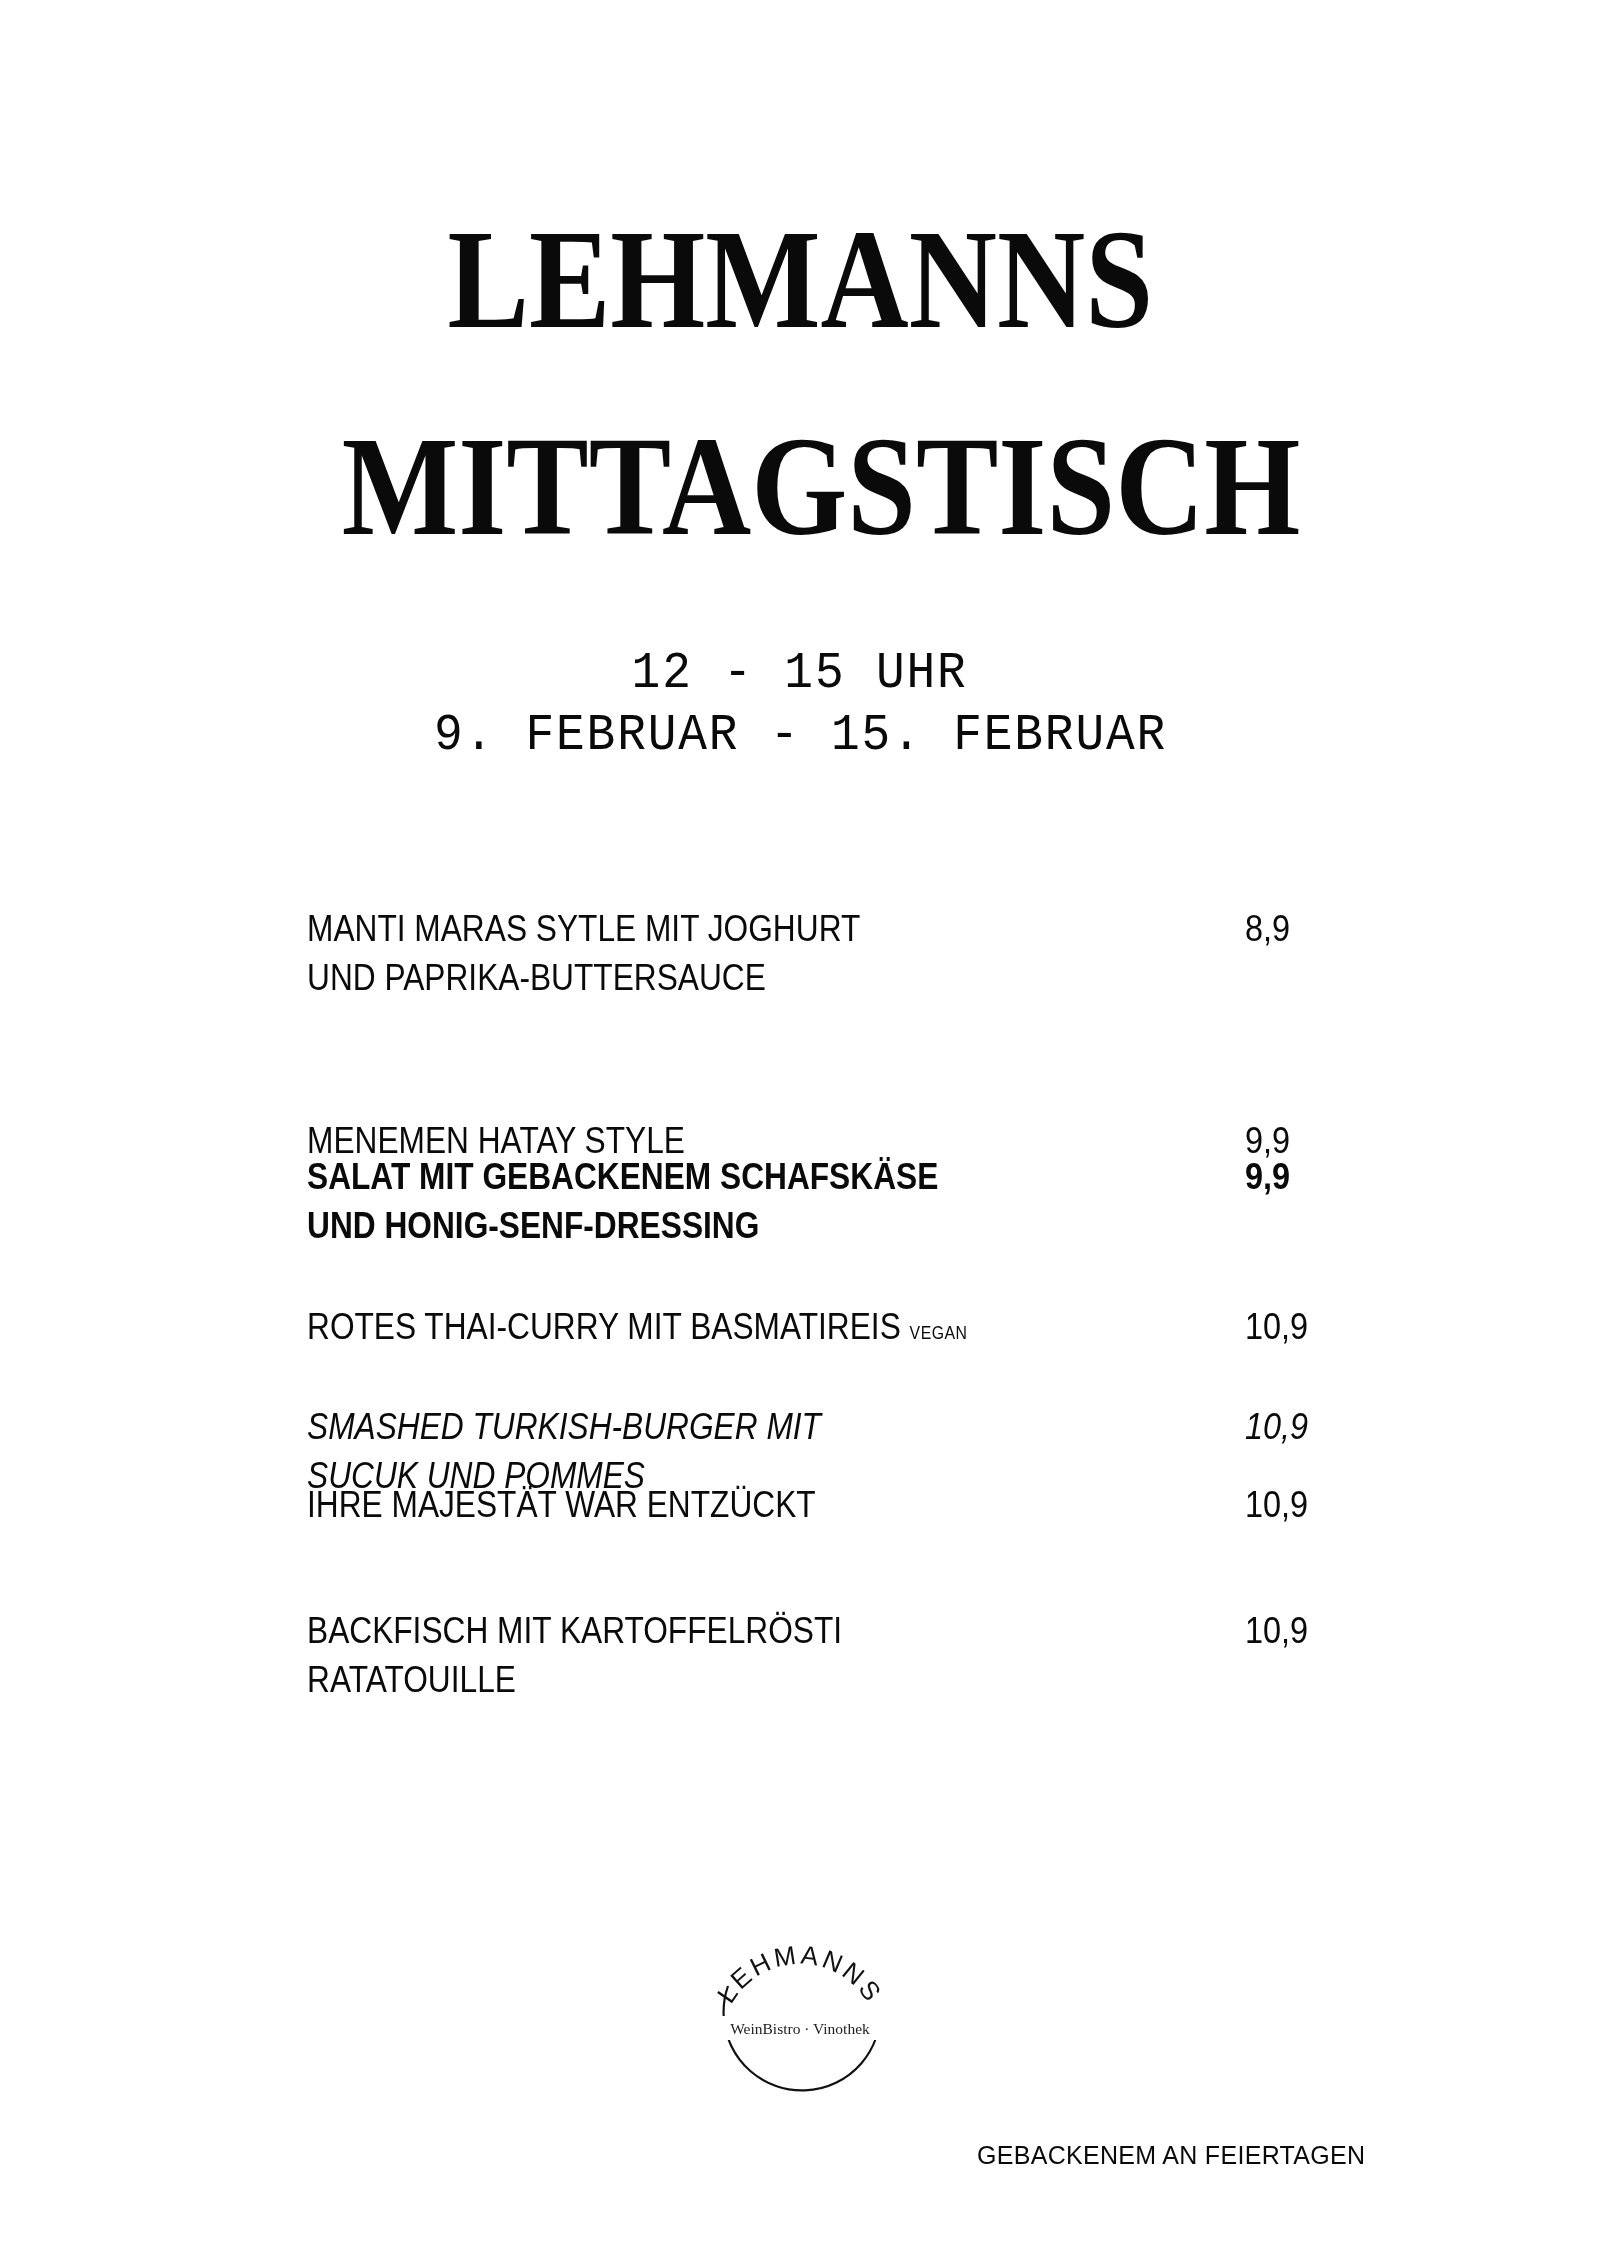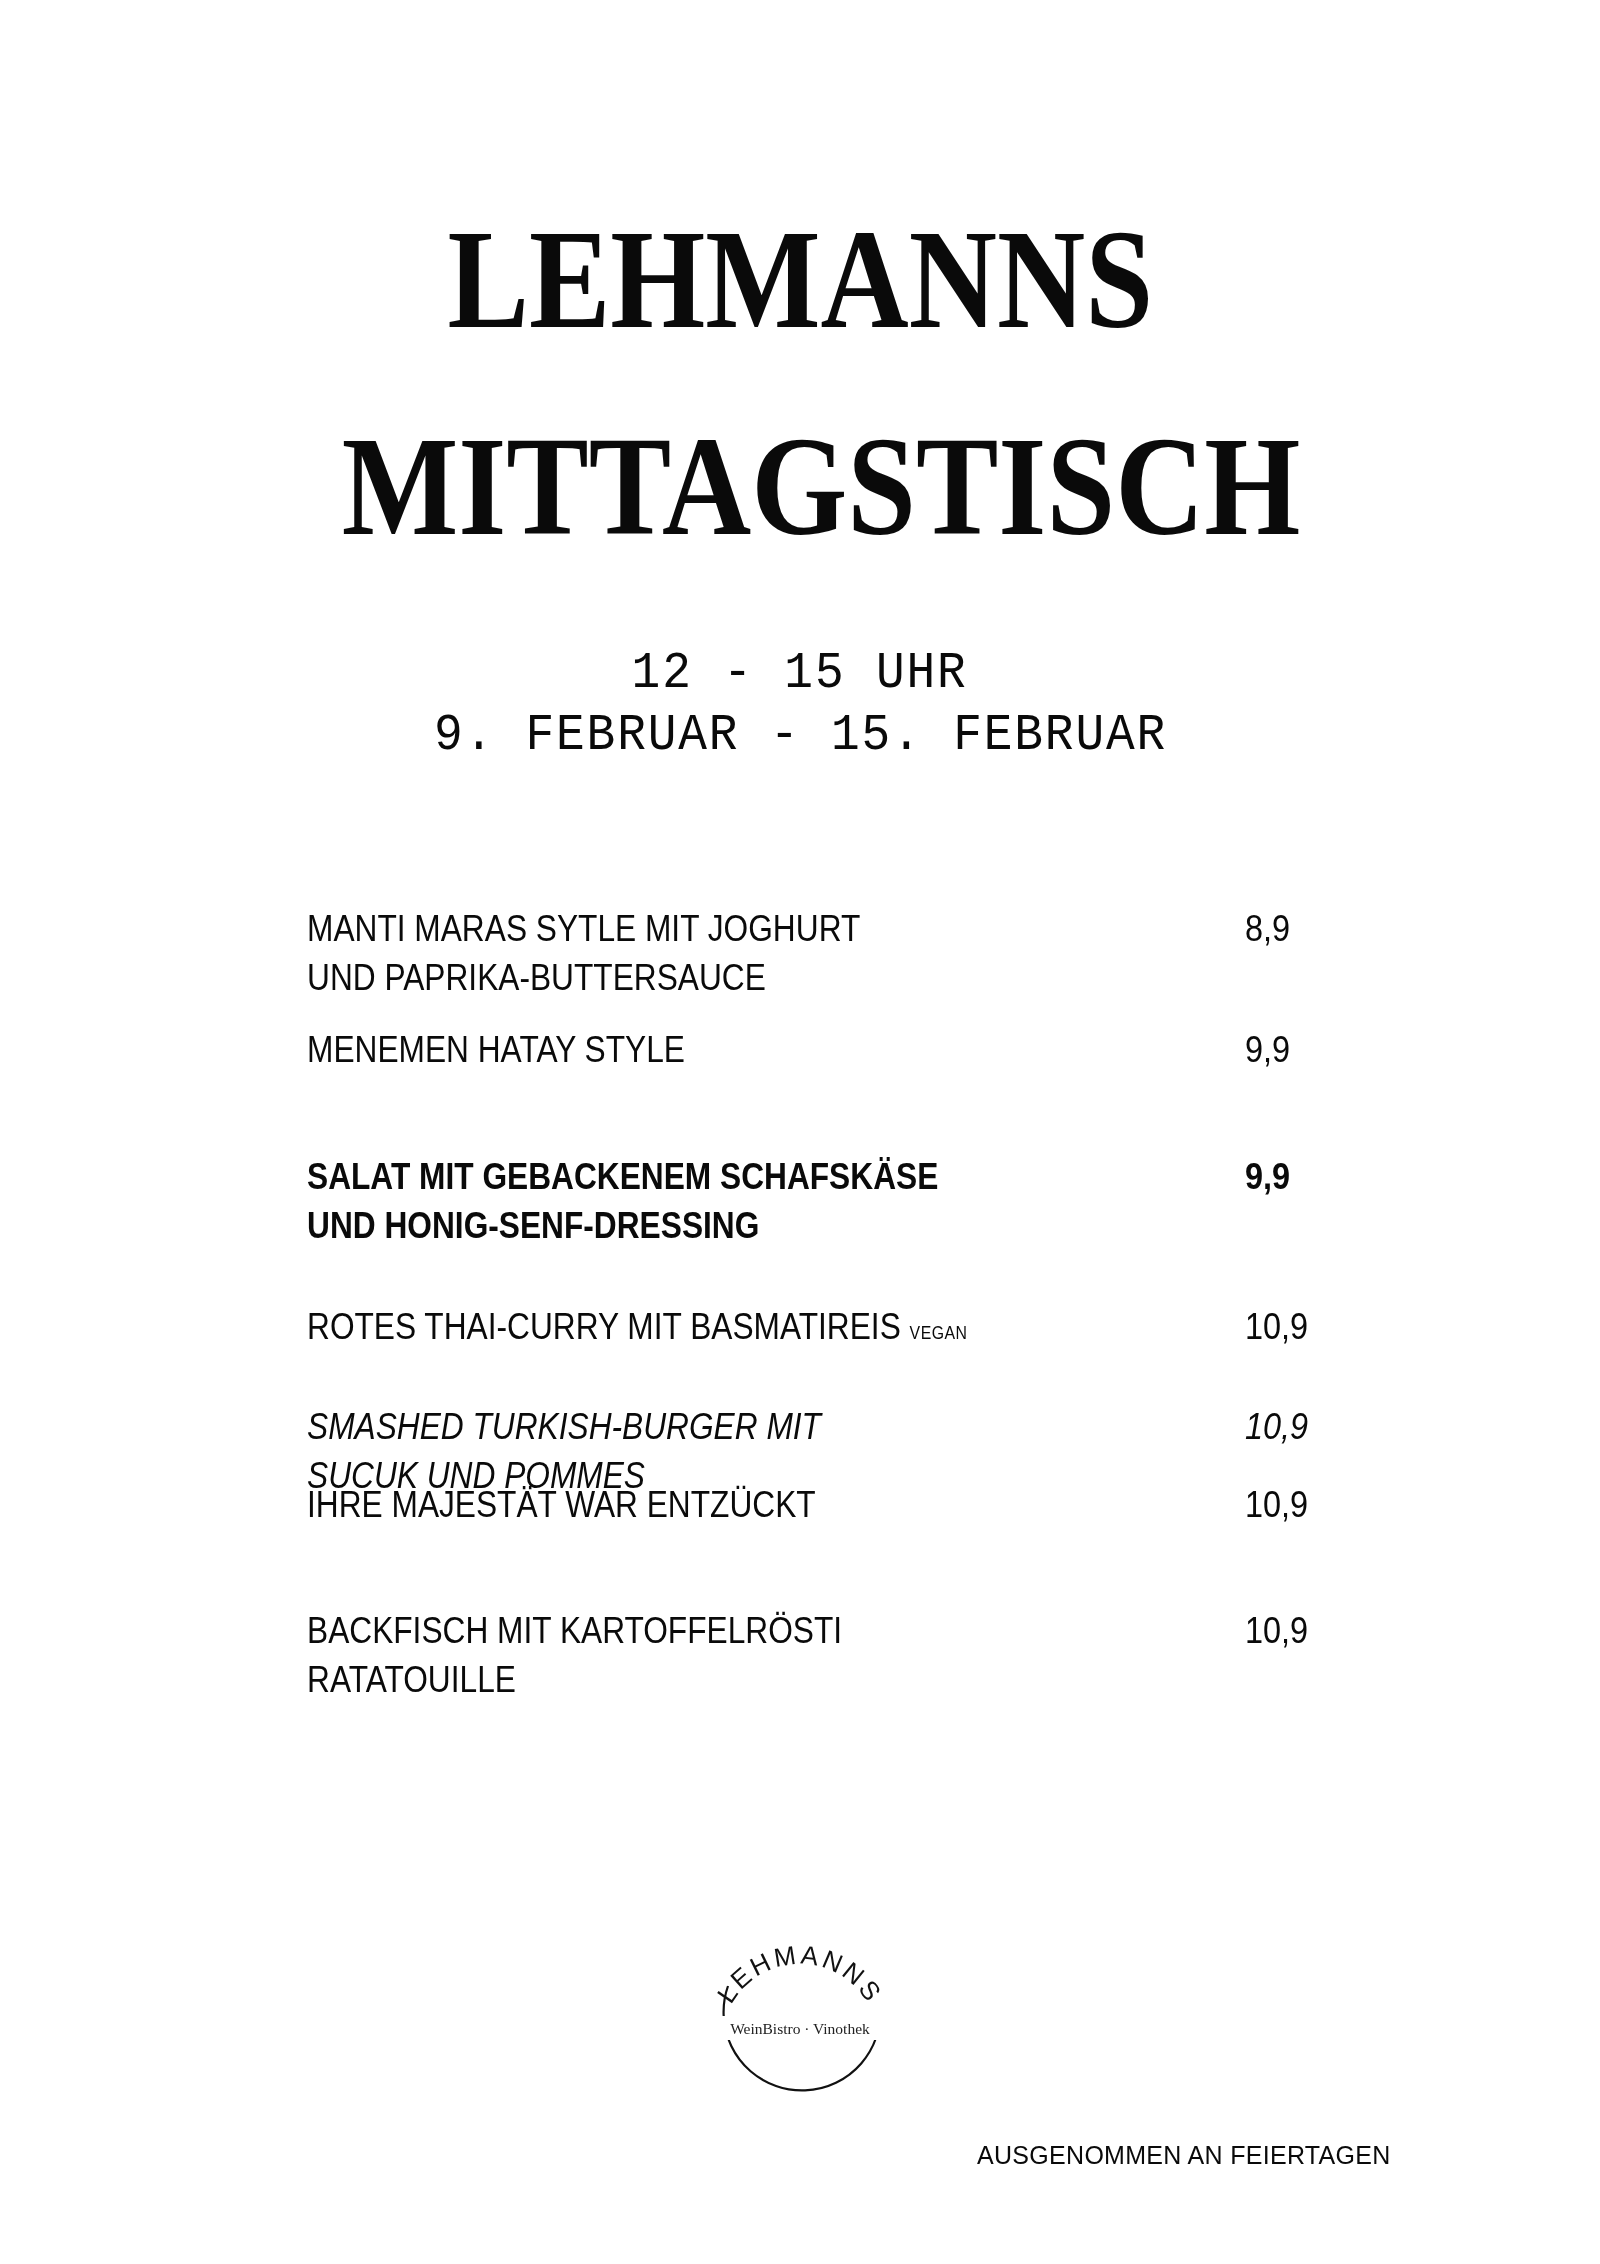--- a/index.html
+++ b/index.html
@@ -66,21 +66,21 @@
 
 <div>
   <div class="menu-row" style="top:904px;">
     <div class="dish">
       <span class="line">MANTI MARAS SYTLE MIT JOGHURT</span>
       <span class="line">UND PAPRIKA-BUTTERSAUCE</span>
     </div>
     <div class="price">8,9</div>
   </div>
 
-  <div class="menu-row" style="top:1025px;">
+  <div class="menu-row" style="top:1116px;">
     <div class="dish">
       <span class="line">MENEMEN HATAY STYLE</span>
     </div>
     <div class="price">9,9</div>
   </div>
 
   <div class="menu-row" style="top:1152px;font-weight:bold;">
     <div class="dish">
       <span class="line">SALAT MIT GEBACKENEM SCHAFSKÄSE</span>
       <span class="line">UND HONIG-SENF-DRESSING</span>
@@ -127,13 +127,13 @@
 
     <path d="M 28 56 A 76 76 0 1 0 176 108" fill="none" stroke="#111" stroke-width="2.2"></path>
     <text font-family="Liberation Sans, sans-serif" font-size="26" letter-spacing="3" fill="#111">
       <textPath href="#arcTop" startOffset="50%" text-anchor="middle">LEHMANNS</textPath>
     </text>
     <rect x="6" y="86" width="188" height="24" fill="#ffffff"></rect>
     <text x="100" y="104" text-anchor="middle" font-family="Liberation Serif, serif" font-size="15.5" fill="#222">WeinBistro · Vinothek</text>
   </svg>
 </div>
 
-<div class="footer">AUSGENOMMEN AN FEIERTAGEN</div>
+<div class="footer">GEBACKENEM AN FEIERTAGEN</div>
 
 </body></html>

